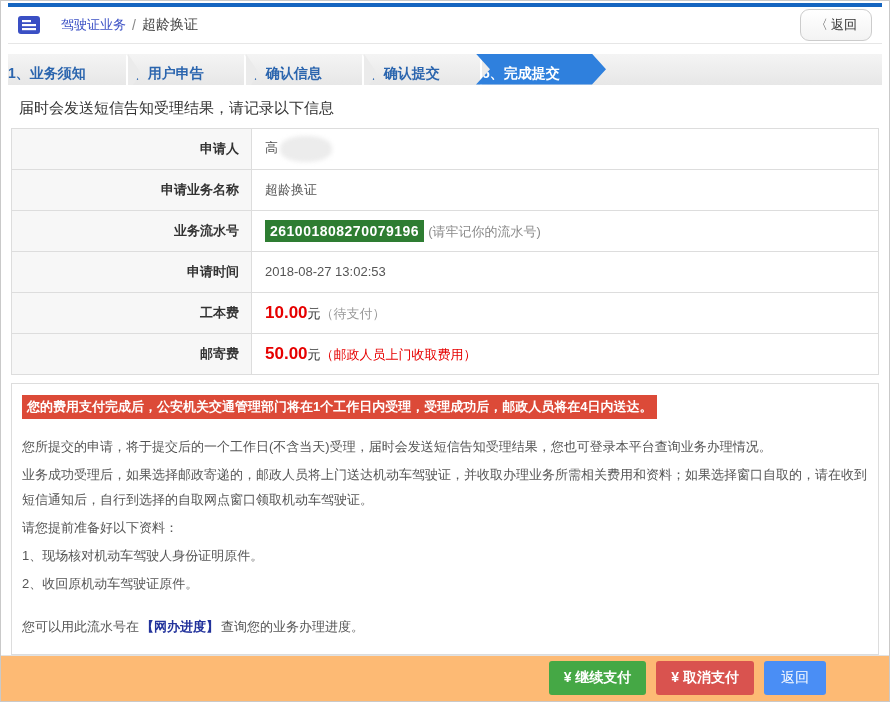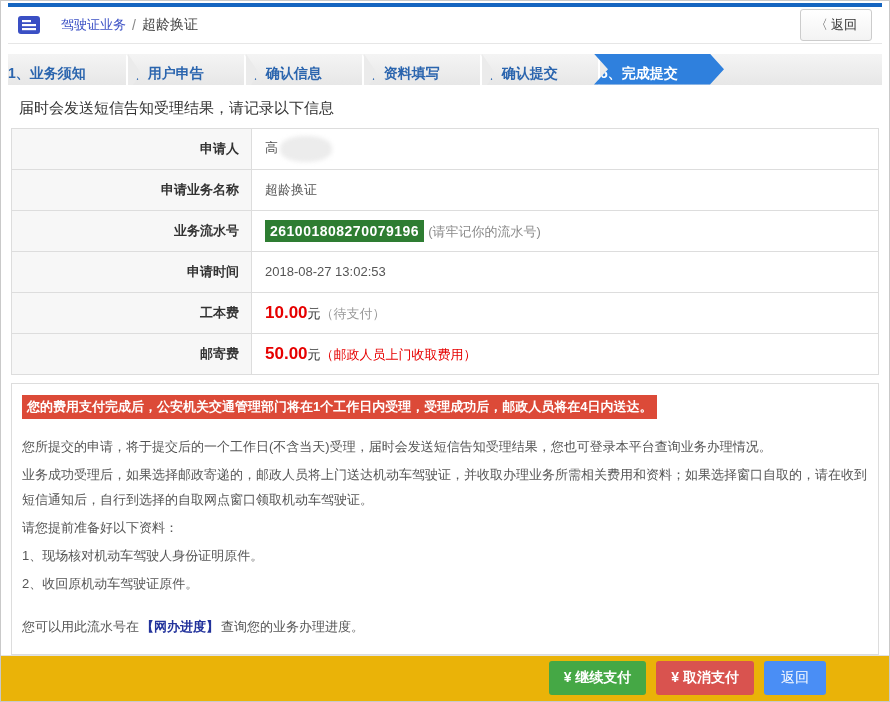--- a/index.html
+++ b/index.html
@@ -20,21 +20,21 @@
     border-bottom: 1px solid #e6e6e6;
     padding: 0 10px;
   }
   .hicon { display:inline-flex; margin-right:7px; }
   .htitle { color: var(--title_blue,#3a4fc4); font-size:13px; font-weight:normal;margin-left:14px; }
   .hsep { color:#888; font-size:14px; margin:0 6px; }
   .hsub { color:#444; font-size:14px; }
   .back-btn {
     margin-left:auto;
     background: linear-gradient(#ffffff,#f3f3f3);
-    border:1px solid #ccc; border-radius:3px;
+    border:1px solid #ccc; border-radius:9px;
     padding: 6px 14px; font-size:13px; color:#333;
     cursor:pointer; font-family:inherit;
   }
   .back-btn .chev { margin-right:3px; color:#555; }
 
   
   .steps {
     margin: 10px 7px 0 7px; height: 38px;
     background: linear-gradient(#f4f4f4,#e7e7e7);
     display:flex; position:relative; overflow:hidden;
@@ -100,21 +100,21 @@
     padding: 3px 5px; margin-bottom: 12px; text-align: right;
   }
   .notice-box p { line-height: 25px; margin: 3px 0; }
   .progress-line { margin-top: 18px !important; }
   .progress-link {
     color:#23339c; font-weight:bold; text-decoration:none; cursor:pointer; margin:8px 2px;
   }
 
   .footer {
     margin-top:auto; height:57px;
-    background:#eab308; border-top:1px solid #e2e2e2;
+    background:#fdba74; border-top:1px solid #e2e2e2;
     display:flex; align-items:center; justify-content:flex-end;
     padding-right: 63px; gap: 10px;
   }
   .btn {
     border:none; border-radius:3px; color:#fff;
     font-size:14px; font-weight:bold; padding:8px 15px;
     cursor:pointer; font-family:inherit;
   }
   .btn.green { background: var(--btn_green,#45a845); }
   .btn.red   { background: var(--btn_red,#d9534f); }
@@ -151,24 +151,20 @@
     </div>
     <div class="step">
       <span>2、用户申告</span>
       <i class="sep-out"></i><i class="sep-in"></i>
     </div>
     <div class="step">
       <span>3、确认信息</span>
       <i class="sep-out"></i><i class="sep-in"></i>
     </div>
     <div class="step">
-      <span>4、资料填写</span>
-      <i class="sep-out"></i><i class="sep-in"></i>
-    </div>
-    <div class="step">
       <span>5、确认提交</span>
       <i class="sep-out"></i><i class="sep-in"></i>
     </div>
     <div class="step active">
       <span>6、完成提交</span>
     </div>
     <div class="step-filler"></div>
   </div>
 
   <div class="content">

